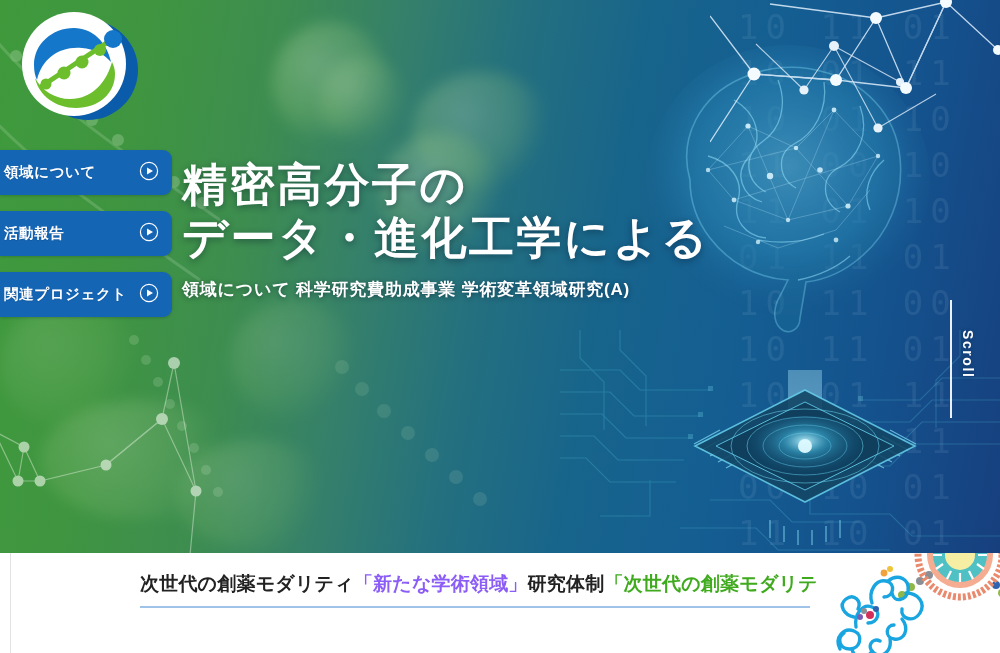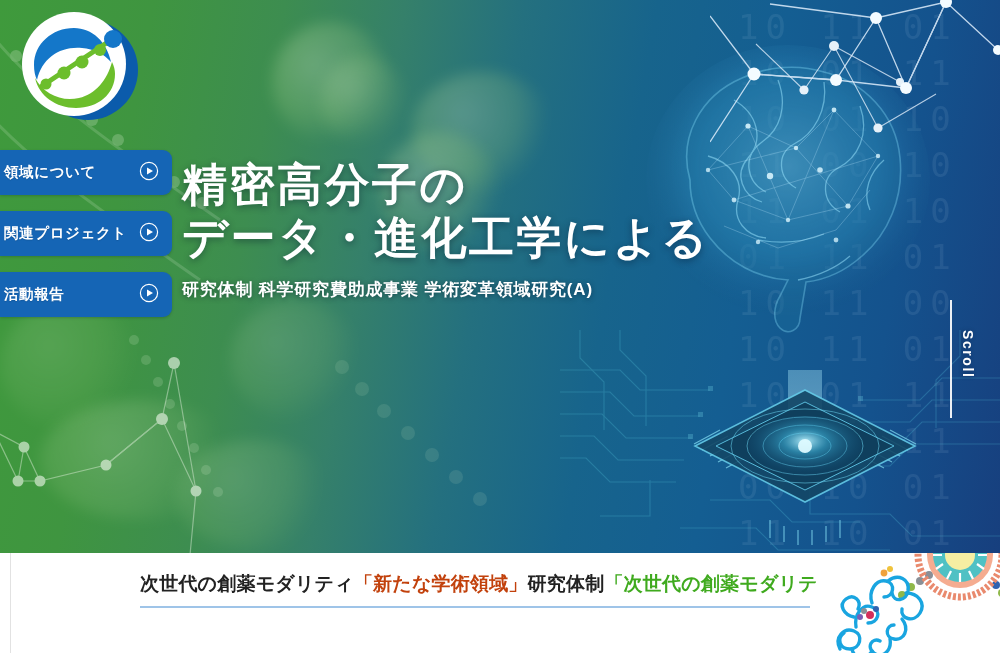--- a/index.html
+++ b/index.html
@@ -193,21 +193,21 @@
     width: 716px;
     text-align: center;
   }
   .banner-text {
     font-size: 19px;
     font-weight: 700;
     color: #222222;
     letter-spacing: .2px;
     white-space: nowrap;
   }
-  .banner-text .hl-blue  { color: #c2410c; font-family: Liberation Mono, monospace; }
+  .banner-text .hl-blue  { color: #8b5cf6; font-family: Liberation Mono, monospace; }
   .banner-text .hl-green { color: #3faa1e; }
   .banner-rule {
     margin-top: 9px;
     width: 100%;
     height: 2px;
     background: #9fc4e8;
   }
   .banner-art {
     position: absolute;
     right: -10px; bottom: -26px;
@@ -477,47 +477,47 @@
         <span class="nav-arrow">
           <svg width="20" height="20" viewBox="0 0 20 20">
             <circle cx="10" cy="10" r="8.6" fill="none" stroke="#ffffff" stroke-width="1.2"></circle>
             <polygon points="8,6.4 14,10 8,13.6" fill="#ffffff"></polygon>
           </svg>
         </span>
       </div>
 
 
       <div class="nav-item">
+        <span class="nav-label">活動報告</span>
+        <span class="nav-arrow">
+          <svg width="20" height="20" viewBox="0 0 20 20">
+            <circle cx="10" cy="10" r="8.6" fill="none" stroke="#ffffff" stroke-width="1.2"></circle>
+            <polygon points="8,6.4 14,10 8,13.6" fill="#ffffff"></polygon>
+          </svg>
+        </span>
+      </div>
+
+      <div class="nav-item">
         <span class="nav-label">関連プロジェクト</span>
         <span class="nav-arrow">
           <svg width="20" height="20" viewBox="0 0 20 20">
             <circle cx="10" cy="10" r="8.6" fill="none" stroke="#ffffff" stroke-width="1.2"></circle>
             <polygon points="8,6.4 14,10 8,13.6" fill="#ffffff"></polygon>
           </svg>
         </span>
       </div>
 
-      <div class="nav-item">
-        <span class="nav-label">活動報告</span>
-        <span class="nav-arrow">
-          <svg width="20" height="20" viewBox="0 0 20 20">
-            <circle cx="10" cy="10" r="8.6" fill="none" stroke="#ffffff" stroke-width="1.2"></circle>
-            <polygon points="8,6.4 14,10 8,13.6" fill="#ffffff"></polygon>
-          </svg>
-        </span>
-      </div>
-
     </nav>
 
     <div class="hero-copy">
       <h1 class="hero-title">
         <span>精密高分子の</span><br>
         <span>データ・進化工学による</span><br>
       </h1>
-      <p class="hero-sub">研究体制 科学研究費助成事業 学術変革領域研究(A)</p>
+      <p class="hero-sub">領域について 科学研究費助成事業 学術変革領域研究(A)</p>
     </div>
 
     <div class="scroll-cue">
       <div class="scroll-line"></div>
       <div class="scroll-text">Scroll</div>
     </div>
 
   </section>
 
   <section class="banner">

